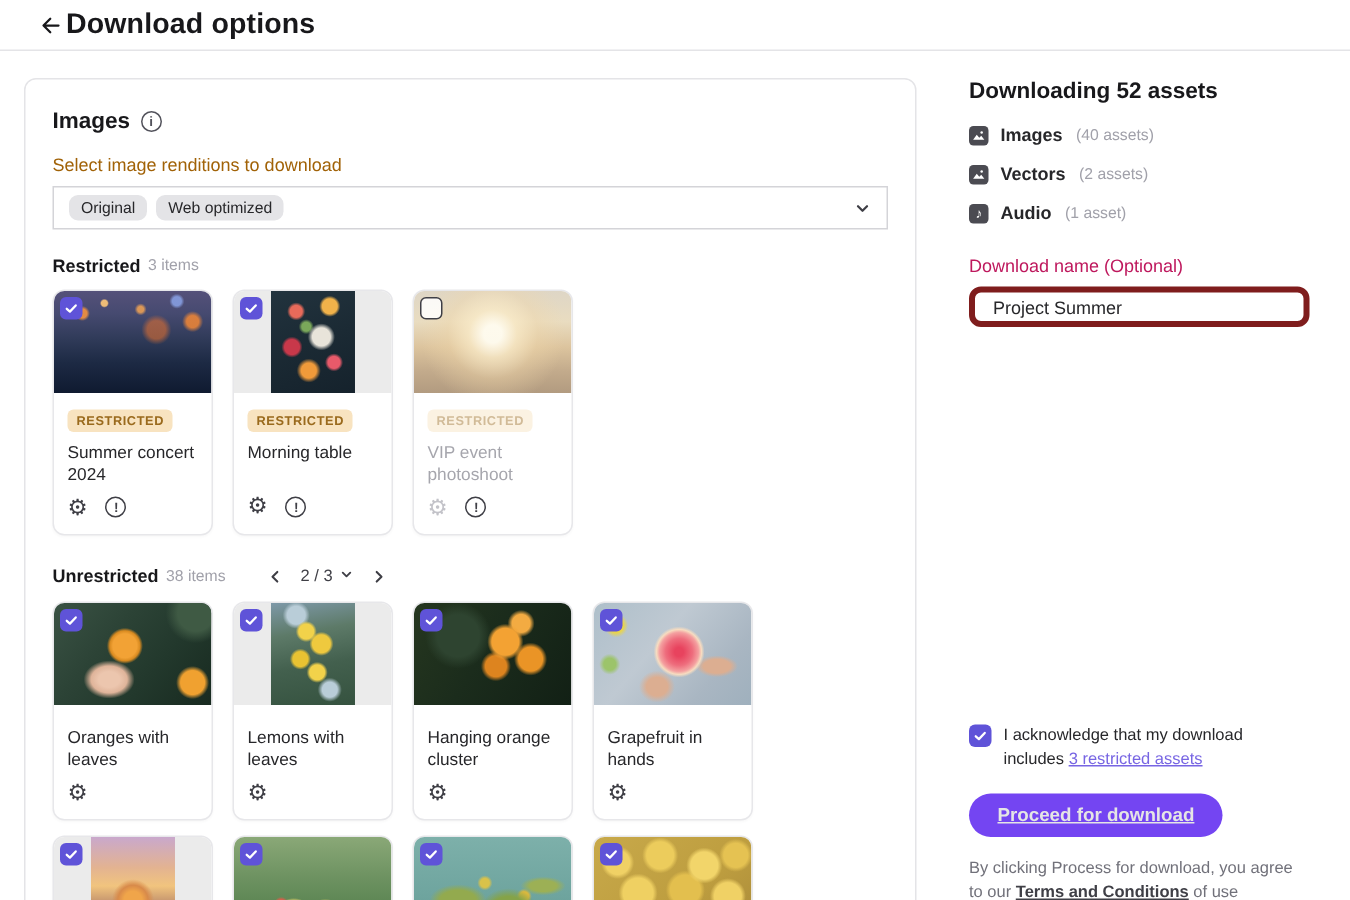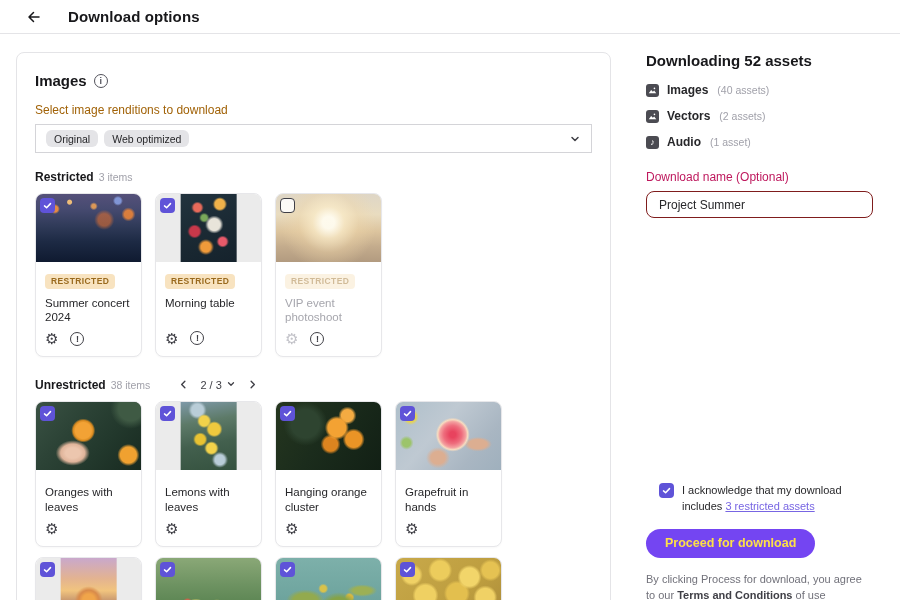--- a/index.html
+++ b/index.html
@@ -3,21 +3,21 @@
 <meta charset="utf-8">
 <style>
   * { margin:0; padding:0; box-sizing:border-box; }
   html,body { width:900px; height:600px; overflow:hidden; background:#fff;
     font-family:"Liberation Sans", sans-serif; color:#18181b; }
 
   
   .header { position:absolute; left:0; top:0; width:900px; height:34px;
     background:#fff; border-bottom:1px solid #e4e4e7; display:flex; align-items:center; padding:0 24px; }
   .back-btn { width:20px; height:20px; display:flex; align-items:center; justify-content:center; cursor:pointer; }
-  .header-title { font-size:15px; font-weight:700; margin-left:24px; letter-spacing:.1px; }
+  .header-title { font-size:19px; font-weight:700; margin-left:0; letter-spacing:.1px; }
 
   
   .main-card { position:absolute; left:16px; top:52px; width:595px; height:760px;
     background:#fff; border:1px solid #e4e4e7; border-radius:8px; padding:19px 18px; }
   .panel-heading { display:flex; align-items:center; gap:7px; }
   .panel-heading h1 { font-size:15px; font-weight:700; }
   .info-circle { width:14px; height:14px; border:1.2px solid #52525b; border-radius:50%;
     display:inline-flex; align-items:center; justify-content:center; font-size:9px; color:#52525b; font-weight:700; }
   .renditions-label { margin-top:14px; font-size:12px; color:#a16207; }
   .rendition-select { margin-top:7px; height:29px; border:1px solid #d4d4d8; border-radius:0;
@@ -140,30 +140,30 @@
   .sidebar { position:absolute; left:646px; top:52px; width:228px; }
   .sidebar h2 { font-size:15px; font-weight:700; }
   .asset-type-list { margin-top:14px; }
   .asset-type-row { display:flex; align-items:center; gap:8px; margin-bottom:12px; }
   .type-ic { width:13px; height:13px; background:#4b4b52; border-radius:3px;
     display:inline-flex; align-items:center; justify-content:center; flex:none; }
   .type-ic .note { color:#fff; font-size:9px; line-height:9px; }
   .type-label { font-size:12px; color:#27272a; font-weight:600; }
   .type-count { font-size:10.5px; color:#a1a1aa; margin-left:1px; }
   .dl-name-label { margin-top:21px; font-size:12px; color:#be185d; }
-  .dl-name-input { margin-top:7px; width:227px; height:27px; border:1px solid #7f1d1d;
+  .dl-name-input { margin-top:7px; width:227px; height:27px; border:4px solid #7f1d1d;
     border-radius:8px; padding:0 12px; font-size:12px; color:#27272a;
     font-family:"Liberation Sans", sans-serif; outline:none; background:#fff; }
-  .ack-row { margin-top:265px; display:flex; gap:8px; align-items:flex-start;justify-content:flex-end; }
+  .ack-row { margin-top:265px; display:flex; gap:8px; align-items:flex-start; }
   .ack-checkbox { position:relative; top:0; left:0; flex:none; }
   .ack-text { font-size:11px; line-height:1.45; color:#27272a; width:192px; }
   .ack-link { color:#7765e3; text-decoration:underline; cursor:pointer; }
   .proceed-btn { margin-top:14px; height:29px; padding:0 19px; border:none; border-radius:15px;
-    background:#7445f2; color:#fde047; font-size:12.5px; font-weight:700; cursor:pointer;
-    font-family:"Liberation Sans", sans-serif; }
+    background:#7445f2; color:#e5e5e5; font-size:12.5px; font-weight:700; cursor:pointer;
+    font-family:"Liberation Sans", sans-serif;text-decoration:underline; }
   .terms { margin-top:13px; font-size:11px; line-height:1.5; color:#71717a; width:226px; }
   .terms-link { color:#3f3f46; font-weight:700; text-decoration:underline; cursor:pointer; }
 </style>
 </head>
 <body>
 
 <div class="header">
   <span class="back-btn">
     <svg width="16" height="16" viewBox="0 0 16 16">
         <path d="M13 8 H3.5 M7.5 3.5 L3 8 l4.5 4.5" fill="none" stroke="#18181b" stroke-width="1.5" stroke-linecap="round" stroke-linejoin="round"></path>

